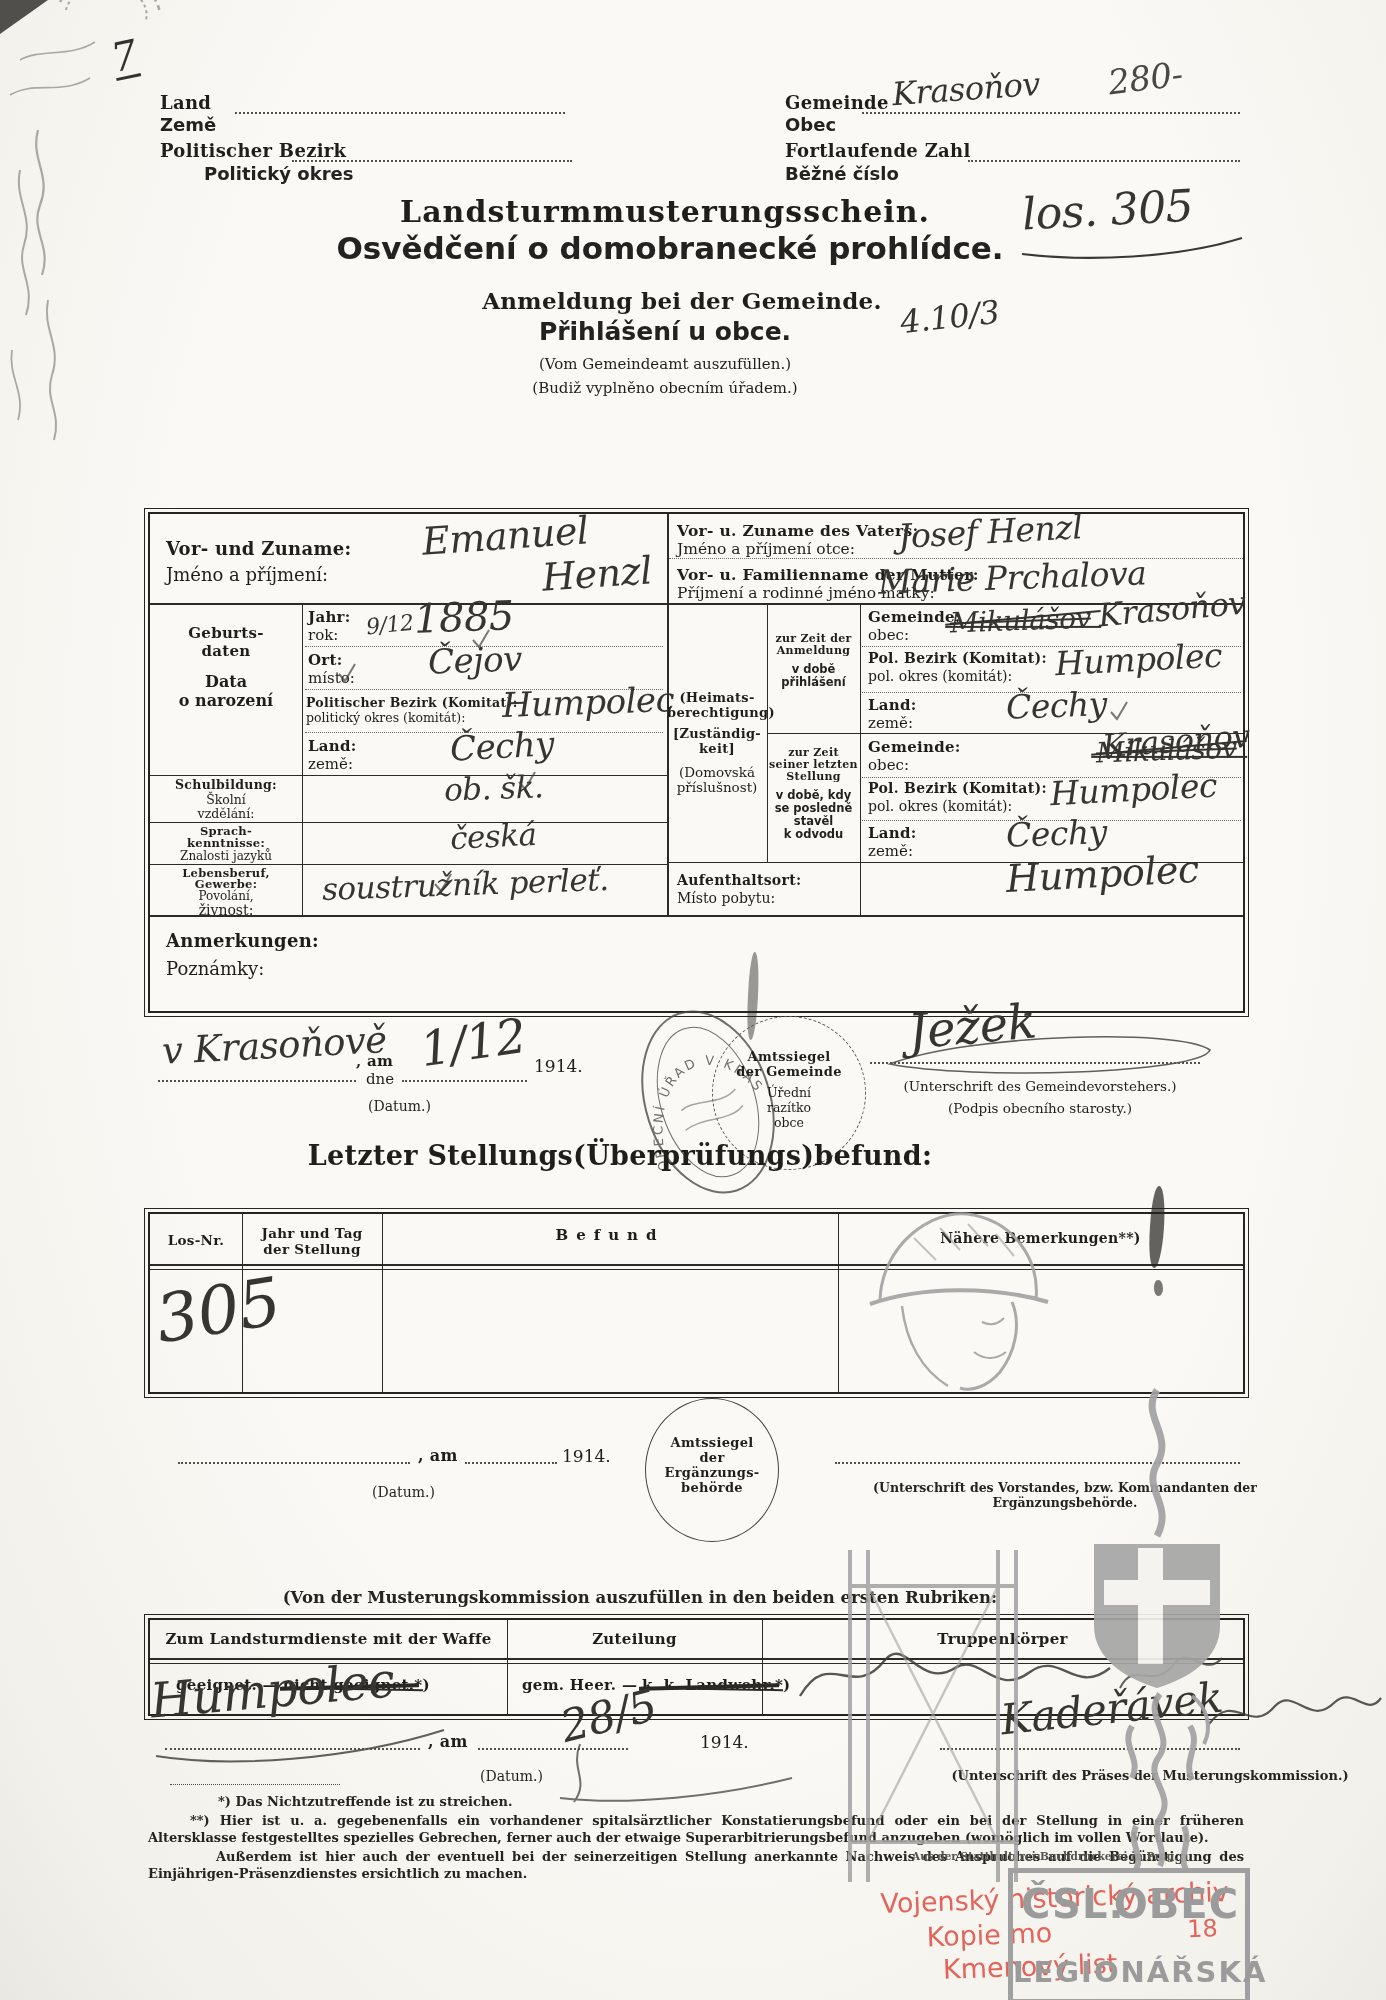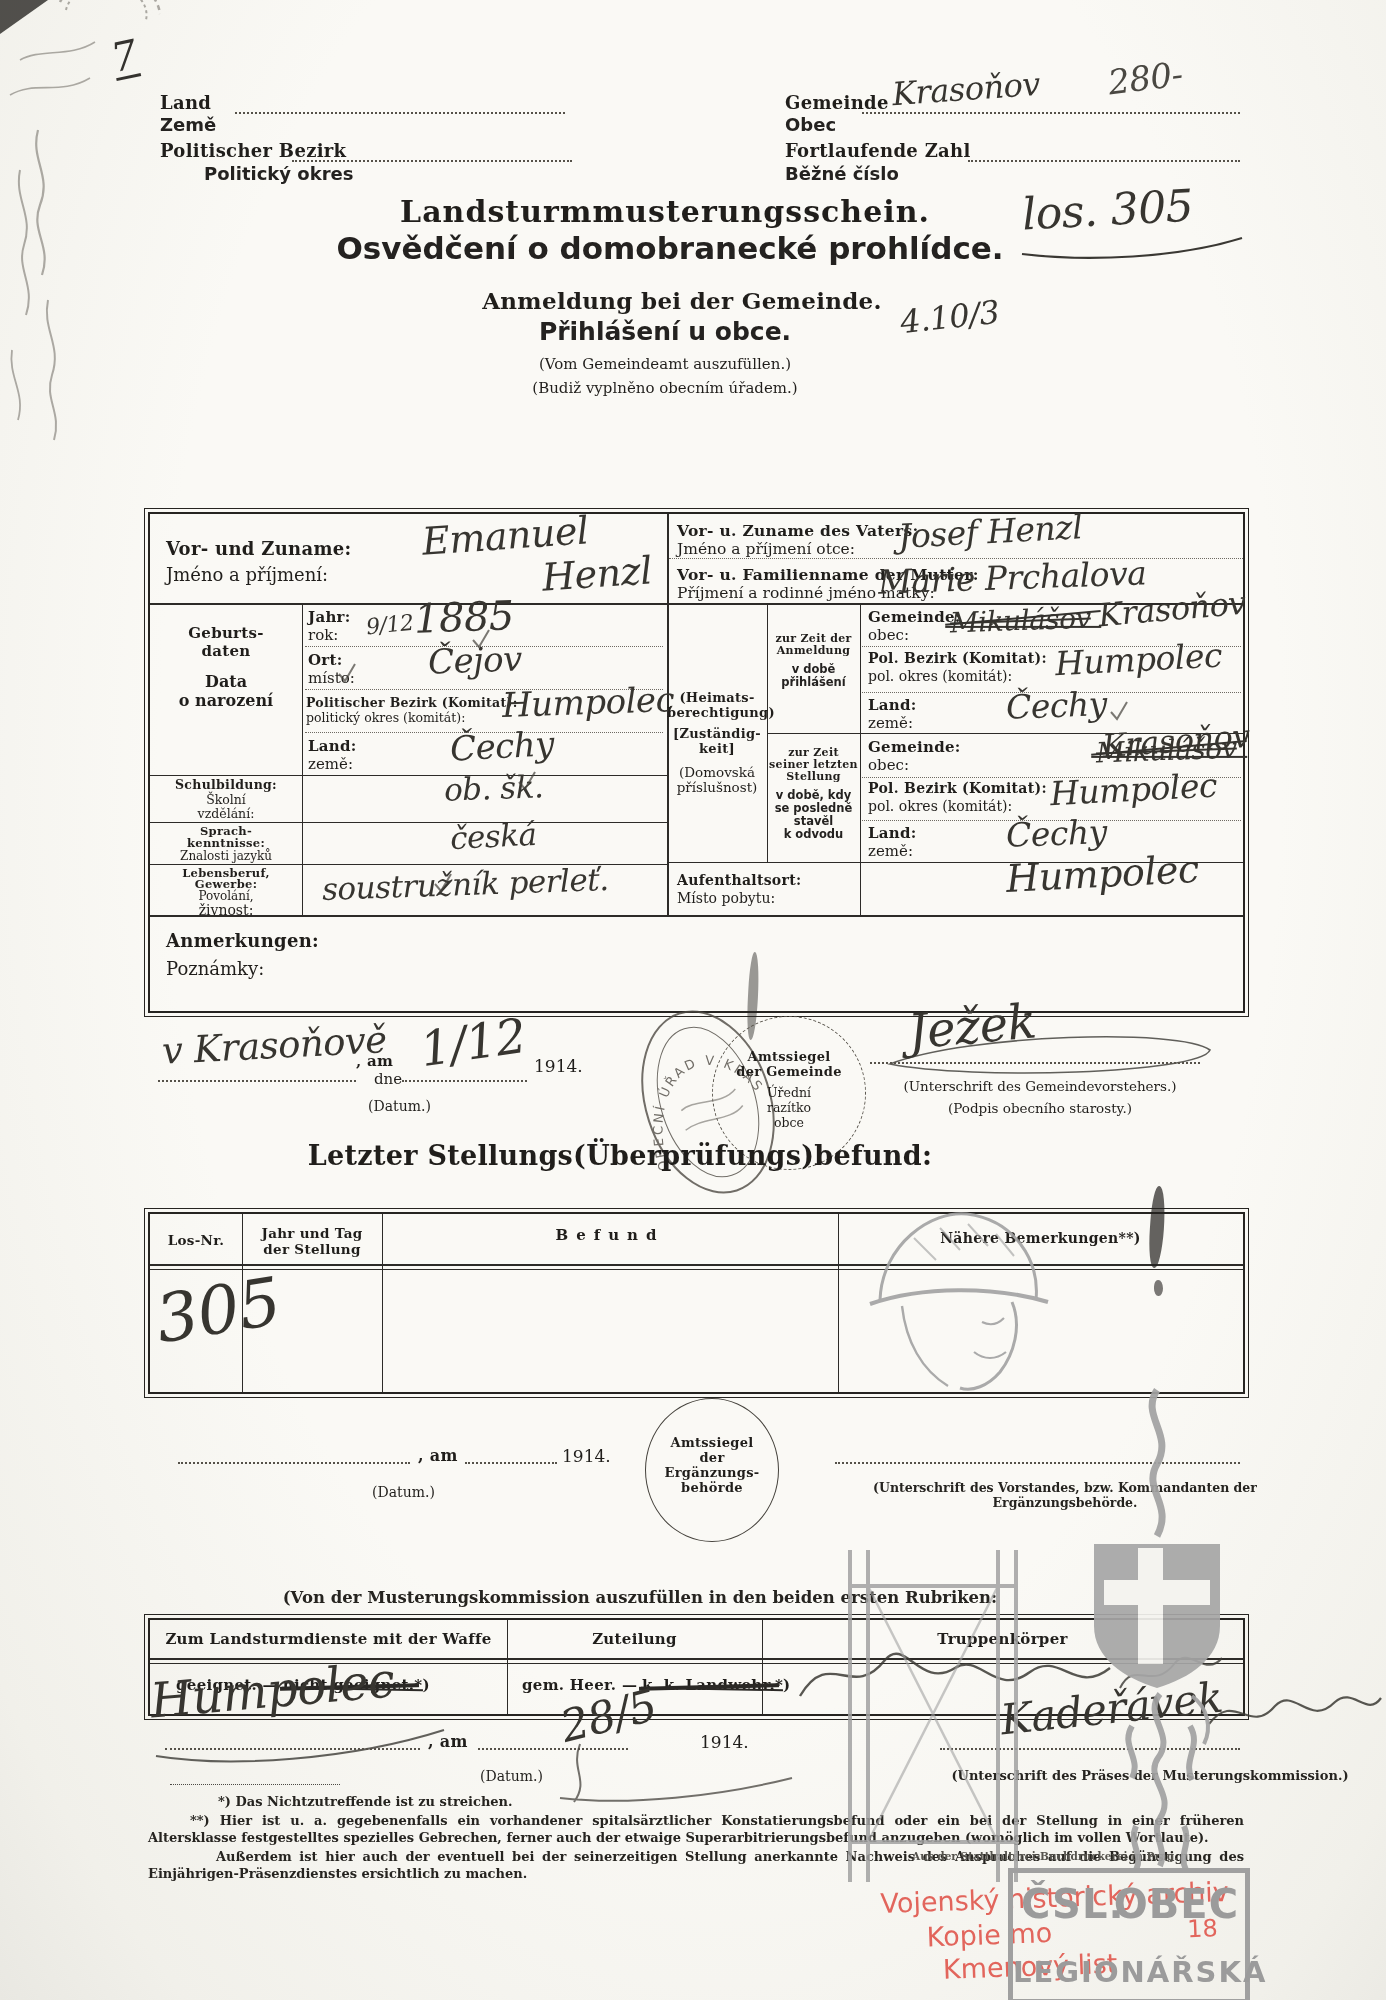--- a/index.html
+++ b/index.html
@@ -216,21 +216,21 @@
       <path d="M3,12 L9,19 L19,2" fill="none" stroke="#45423c" stroke-width="2"></path>
     </svg>
   <svg class="abs" width="22" height="22" viewBox="0 0 22 22" style="left:1108px;top:700px;opacity:.7;">
       <path d="M3,12 L9,19 L19,2" fill="none" stroke="#45423c" stroke-width="2"></path>
     </svg>
   <div class="abs blot" style="left:748px;top:952px;width:10px;height:88px;opacity:.45;transform:rotate(3deg);"></div>
 
   <div class="abs hw" style="left:162px;top:1024px;font-size:37px;transform:rotate(-3deg);">v Krasoňově</div>
   <div class="abs dotl" style="left:158px;top:1080px;width:198px;"></div>
   <div class="abs fr" style="left:356px;top:1052px;font-size:15px;">, am</div>
-  <div class="abs cs" style="left:366px;top:1070px;font-size:15px;margin-left:8px;">dne</div>
+  <div class="abs cs" style="left:366px;top:1070px;font-size:15px;">dne</div>
   <div class="abs dotl" style="left:402px;top:1080px;width:125px;"></div>
   <div class="abs hw" style="left:420px;top:1014px;font-size:48px;transform:rotate(-8deg);">1/12</div>
   <div class="abs cs" style="left:534px;top:1056px;font-size:17px;">1914.</div>
   <div class="abs cs" style="left:368px;top:1098px;font-size:14px;">(Datum.)</div>
 
   <svg class="abs" width="160" height="200" viewBox="0 0 160 200" style="left:628px;top:1002px;transform:rotate(-18deg);opacity:.8;">
     <ellipse cx="80" cy="100" rx="62" ry="93" fill="none" stroke="#4f4b44" stroke-width="2"></ellipse>
     <ellipse cx="80" cy="100" rx="47" ry="77" fill="none" stroke="#4f4b44" stroke-width="1"></ellipse>
     <path id="ovalpath" d="M 22 152 A 56 86 0 1 1 138 152" fill="none"></path>
     <text font-size="13" fill="#4f4b44" letter-spacing="2.5" font-family="DejaVu Sans, sans-serif">

